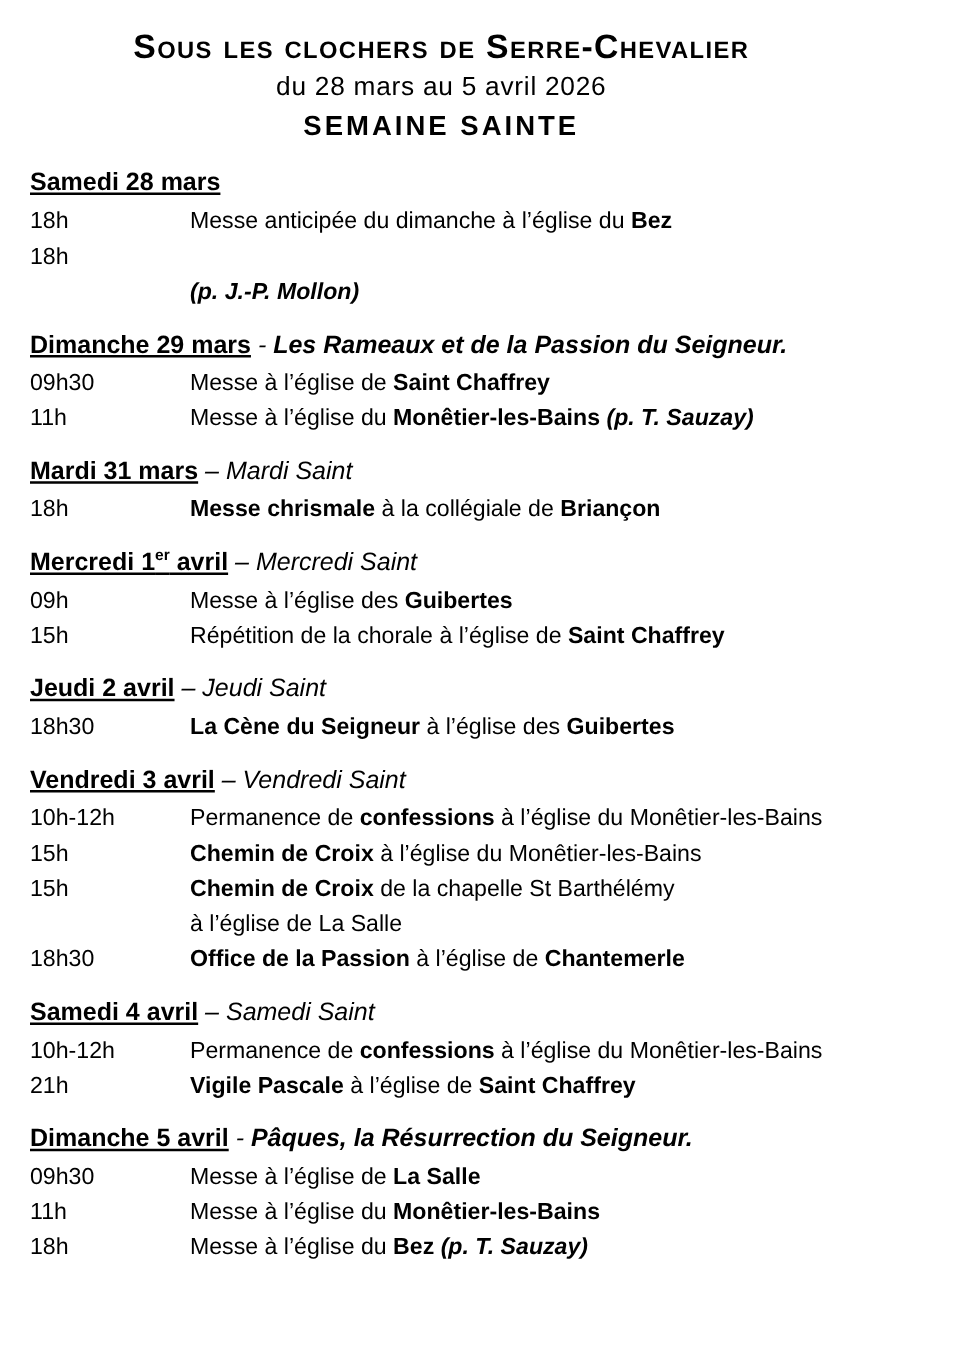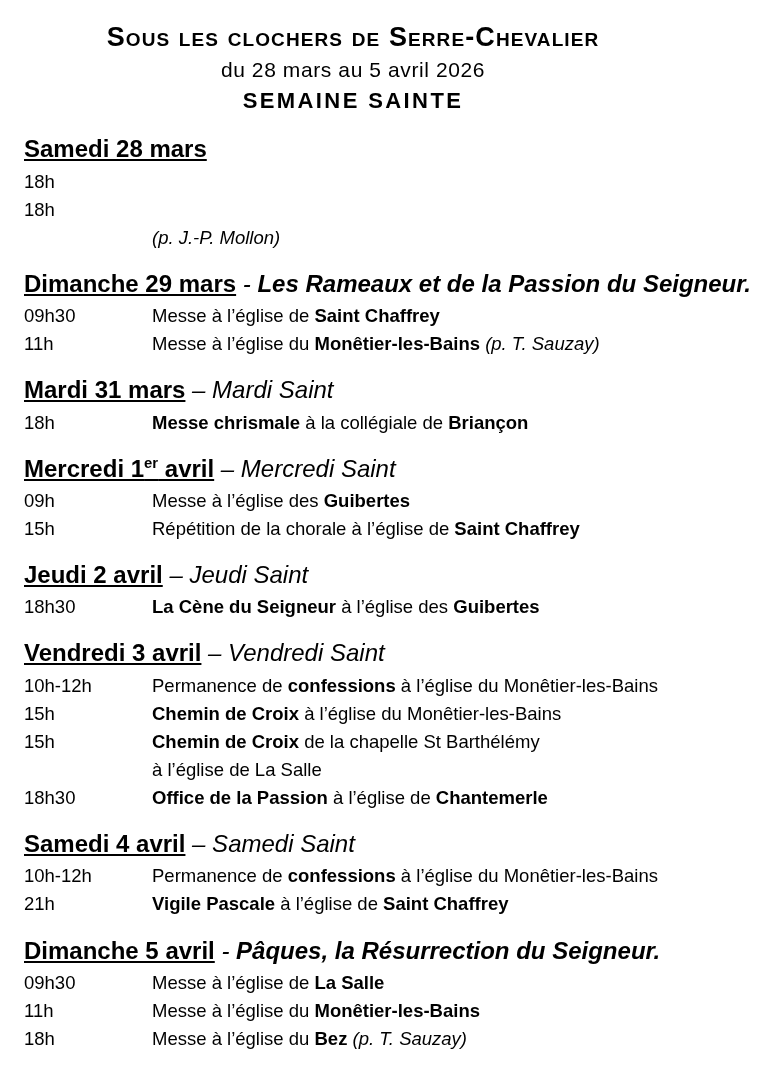--- a/index.html
+++ b/index.html
@@ -53,21 +53,21 @@
   .schedule {
     margin-top: 20px;
   }
   .section {
     margin-bottom: 16px;
   }
   .section:last-child {
     margin-bottom: 16px;
   }
   .day-head {
-    font-size: 24px;
+    font-size: 20px;
     line-height: 1.3;
     margin-bottom: 3px;
     white-space: nowrap;
   }
   .day-name {
     font-weight: bold;
     text-decoration: underline;
     text-underline-offset: 2px;
   }
   .day-note {
@@ -87,21 +87,21 @@
   }
   .row .desc {
     flex: 1 1 auto;
   }
   .row.cont .time {
     
   }
   b { font-weight: bold; }
   .paren {
     font-style: italic;
-    font-weight: normal;
+    font-weight: bold;
   }
   sup {
     font-size: 0.62em;
     vertical-align: super;
     line-height: 0;
   }
 </style>
 </head>
 <body>
 
@@ -111,20 +111,21 @@
     <div class="title-main">Sous les clochers de Serre-Chevalier</div>
     <div class="title-dates">du 28 mars au 5 avril 2026</div>
     <div class="title-sub">SEMAINE SAINTE</div>
   </div>
 
   <div class="schedule">
       <div class="section">
         <div class="day-head"><span class="day-name">Samedi 28 mars</span></div>
         <div class="row">
           <div class="time">18h</div>
+          <div class="desc">Messe anticipée du dimanche à l’église du <b>Bez</b></div>
         </div>
         <div class="row">
           <div class="time">18h</div>
         </div>
         <div class="row cont">
           <div class="time">&nbsp;</div>
           <div class="desc"><span class="paren">(p. J.-P. Mollon)</span></div>
         </div>
       </div>
       <div class="section">

